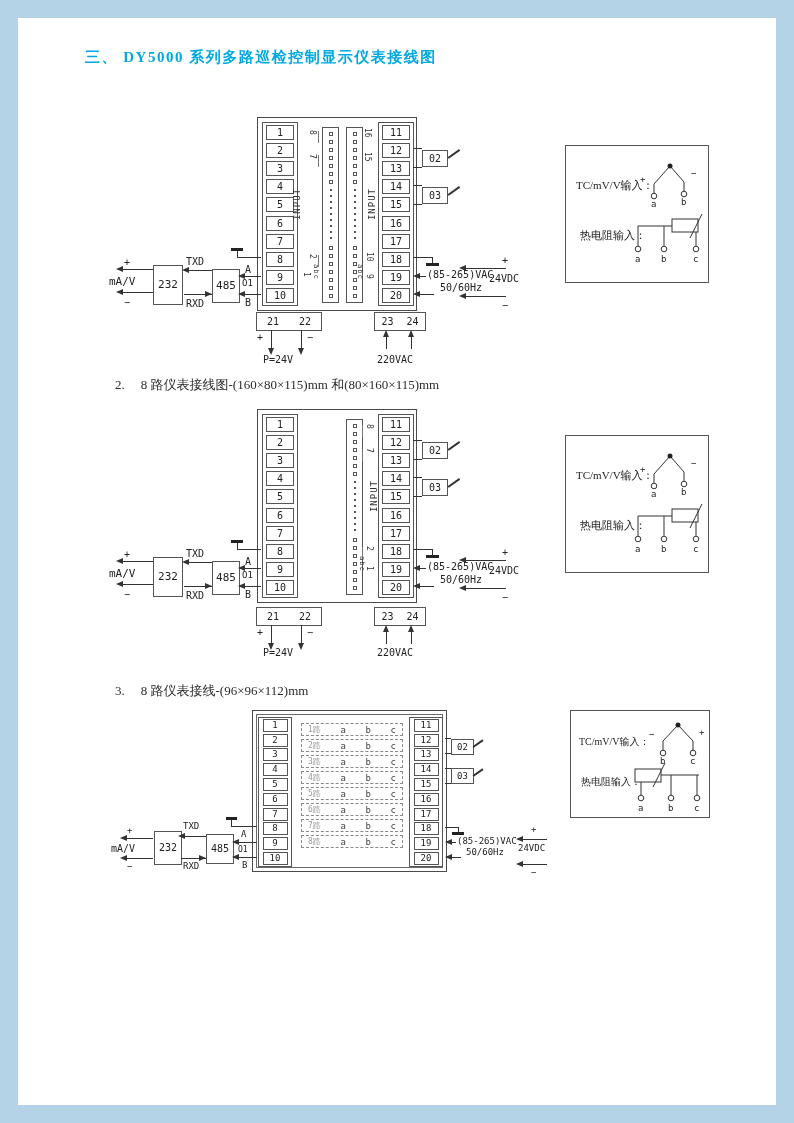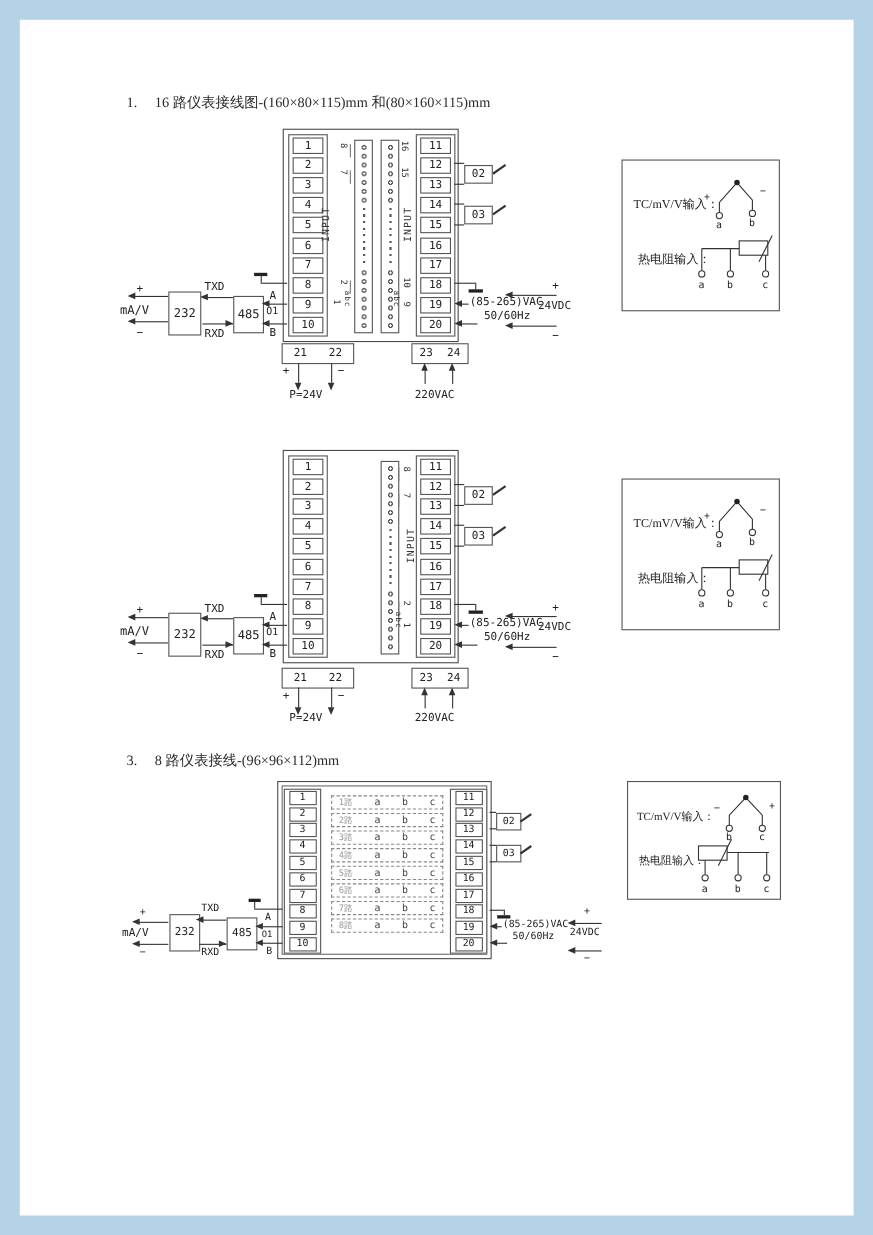--- a/index.html
+++ b/index.html
@@ -55,24 +55,22 @@
   .chrows{position:absolute;width:102px;display:flex;flex-direction:column;gap:3px;}
   .chrow{height:11px;border:1px dashed #888;display:flex;align-items:center;
          justify-content:space-between;padding:0 6px;font:9px "DejaVu Sans Mono",monospace;color:#444;background:#fff;}
   .chn{color:#999;font-size:8px;}
 </style>
 </head>
 <body>
 
 <div id="page">
 
-
-  <div class="shead" style="left:115px;top:84px">
-    <span class="snum">1.</span><span>16 路仪表接线图-(160×80×115)mm 和(80×160×115)mm</span>
-  </div>
+  <div class="title" style="left:85px;top:48px">三、 DY5000 系列多路巡检控制显示仪表接线图</div>
+
 
   <div class="diagram" style="top:115px;height:260px">
     <div class="mb" style="left:257px;top:2px;width:158px;height:192px">
       <div class="tframe" style="left:4px;top:4px;width:34px;height:182px">
 
       <div class="term">1</div>
           <div class="term">2</div>
           <div class="term">3</div>
           <div class="term">4</div>
           <div class="term">5</div>
@@ -216,20 +214,23 @@
         <circle cx="6" cy="39" r="2.8" class="odot"></circle>
         <circle cx="32" cy="39" r="2.8" class="odot"></circle>
         <circle cx="64" cy="39" r="2.8" class="odot"></circle>
         <text x="3" y="52">a</text>
         <text x="29" y="52">b</text>
         <text x="61" y="52">c</text>
       </svg>
     </div>
   </div>
 
+  <div class="shead" style="left:115px;top:376px">
+    <span class="snum">2.</span><span>8 路仪表接线图-(160×80×115)mm 和(80×160×115)mm</span>
+  </div>
 
   <div class="diagram" style="top:407px;height:260px">
     <div class="mb" style="left:257px;top:2px;width:158px;height:192px">
       <div class="tframe" style="left:4px;top:4px;width:34px;height:182px">
 
       <div class="term">1</div>
           <div class="term">2</div>
           <div class="term">3</div>
           <div class="term">4</div>
           <div class="term">5</div>

